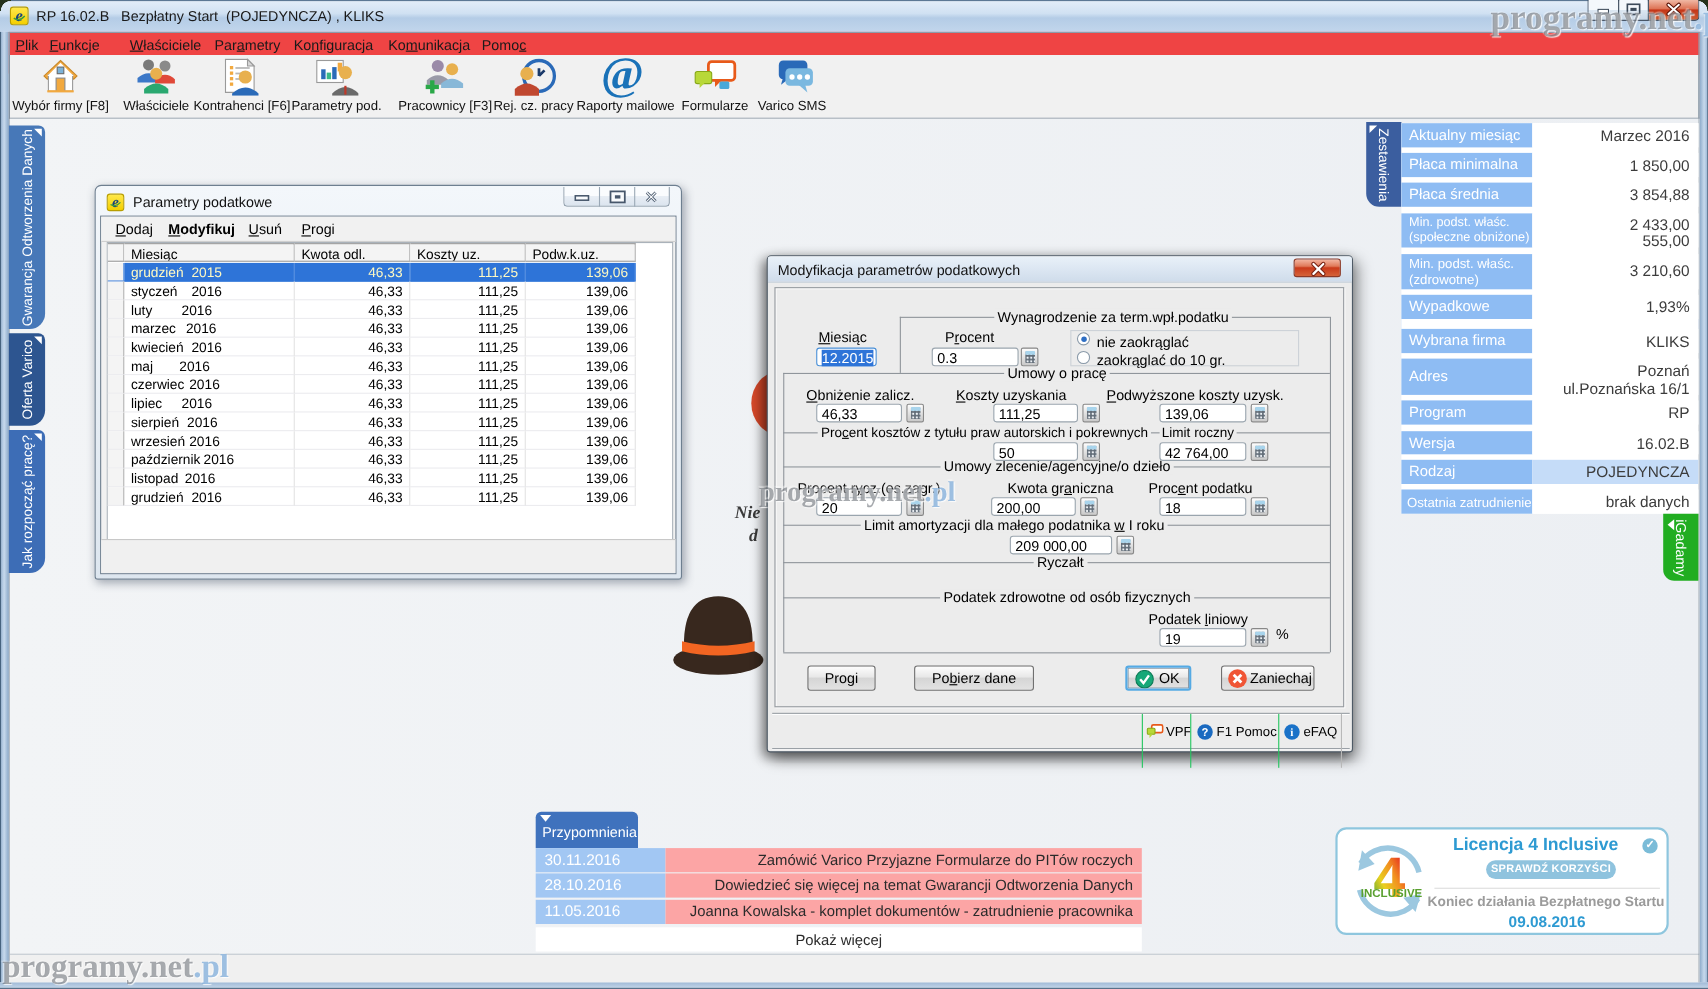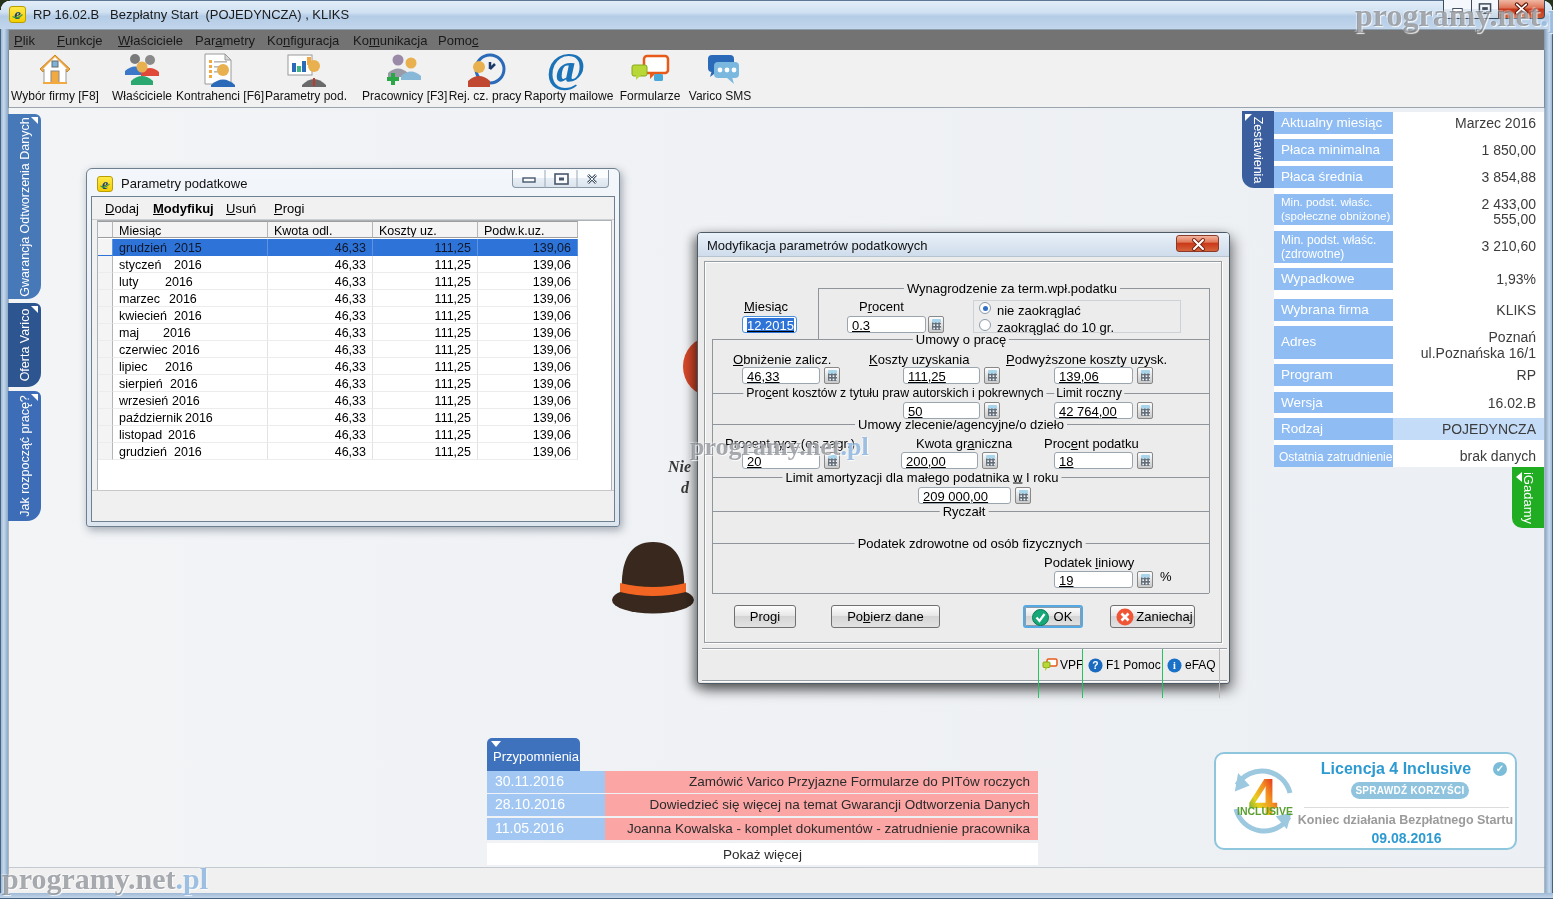--- a/index.html
+++ b/index.html
@@ -16,21 +16,21 @@
 #appicon { left:9px; top:6px; width:17px; height:17px; background:linear-gradient(#ffe84a,#f4cf00); border-radius:3px; border:1px solid #b89e00; }
 #title-txt { left:33px; top:7px; font-size:13px; color:#1a1a1a; }
 
 .capbtn { top:0; height:19px; border:1px solid #3c4a5a; border-top:none; }
 #btn-min { left:1443px; width:28px; border-radius:0 0 0 4px; background:linear-gradient(#f4f8fc 50%,#dce7f2 50%,#c7d6e6); border-right:none;}
 #btn-max { left:1471px; width:28px; background:linear-gradient(#f4f8fc 50%,#dce7f2 50%,#c7d6e6);}
 #btn-cls { left:1499px; width:46px; border-radius:0 0 4px 0; background:linear-gradient(#f0b8a4 0%,#dd7254 45%,#c43518 50%,#cc5c31 100%); border-left:none;}
 .capglyph { position:absolute; left:0; top:0; width:100%; height:100%; }
 
 
-#menubar { left:8px; top:29px; width:1537px; height:38px; background:#737373; border:1px solid #8d9cab; border-bottom:1px solid #d8d8d8; }
+#menubar { left:8px; top:29px; width:1537px; height:38px; background:#ef4444; border:1px solid #8d9cab; border-bottom:1px solid #d8d8d8; }
 #menubar .mi { position:absolute; top:3px; font-size:13px; color:#1a1a1a;}
 #menubar u { text-decoration:underline; }
 
 #toolbar { left:8px; top:50px; width:1537px; height:58px; background:#f1f1f1; border-left:1px solid #8d9cab; border-right:1px solid #8d9cab; border-bottom:1px solid #9aa4ae; }
 .tbtn { position:absolute; top:0; height:56px; text-align:center; }
 .tbtn .lbl { position:absolute; bottom:3px; width:100%; font-size:12px; color:#111; white-space:nowrap; }
 .tbtn svg { position:absolute; top:3px; left:50%; transform:translateX(-50%); }
 
 
 #content { left:9px; top:108px; width:1536px; height:759px; background:linear-gradient(90deg,#f2f4f6,#eceff3); }
@@ -69,40 +69,40 @@
 #pwin-txt { left:34px; top:7px; font-size:13px; color:#111; }
 #pwin-client { position:absolute; left:4px; top:27px; right:4px; bottom:4px; background:#f1f1f1; border:1px solid #6e7f90; }
 #pwin-menu { position:absolute; left:0; top:0; right:0; height:23px; background:#f1f1f1; border-bottom:1px solid #cfcfcf;}
 #pwin-menu span { position:absolute; top:4px; }
 #pwin-menu u { text-decoration:underline; }
 #ptable-wrap { position:absolute; left:5px; top:23px; right:2px; height:271px; background:#fff; border:1px solid #aab2ba; }
 #pwin-status { position:absolute; left:0px; bottom:0px; right:0; height:31px; background:#f0f0f0; border-top:1px solid #c8c8c8;}
 .prow { position:absolute; left:0px; width:481px; height:17px; }
 .pcell { position:absolute; top:0; height:100%; border-right:1px solid #e3e3e3; border-bottom:1px solid #ececef; padding-top:2px; white-space:nowrap; overflow:hidden; font-size:12.5px;}
 .phead .pcell { background:#f4f4f4; border-right:1px solid #b5b5b5; border-bottom:1px solid #9d9d9d; border-top:1px solid #9d9d9d; }
-.psel .pcell { background:#2e74d8; color:#0f172a; border-bottom-color:#2e74d8; border-right-color:#5c94e2;}
+.psel .pcell { background:#2e74d8; color:#fef9c3; border-bottom-color:#2e74d8; border-right-color:#5c94e2;}
 .pc0 { left:0; width:15px; background:#f4f4f4; border-right:1px solid #b5b5b5;}
 .pc1 { left:15px; width:155px; padding-left:6px;}
 .pc2 { left:170px; width:105px; text-align:right; padding-right:6px;}
 .pc3 { left:275px; width:105px; text-align:right; padding-right:6px;}
 .pc4 { left:380px; width:100px; text-align:right; padding-right:6px;}
 .mon { display:inline-block; width:55px; }
 
 
 #dlg { left:697px; top:232px; width:533px; height:452px; background:#ececec; border:1px solid #4e5a66; border-radius:4px 4px 3px 3px; box-shadow:-4px 4px 11px rgba(0,0,0,.45), 4px 6px 14px rgba(0,0,0,.4); }
 #dlg-title { position:absolute; left:0; top:0; width:100%; height:24px; background:linear-gradient(#e9f1f9,#cfdceb); border-radius:3px 3px 0 0; border-bottom:1px solid #b6c4d2;}
 #dlg-title .t { position:absolute; left:9px; top:5px; font-size:13px; color:#111;}
 #dlg-x { position:absolute; right:10px; top:2px; width:43px; height:17px; border:1px solid #8c3a28; border-radius:3px;
   background:linear-gradient(#f3b5a0 0%,#e07a5a 40%,#ca3a1a 50%,#d5633a 100%);}
 #dlg-x svg { position:absolute; left:0; top:0; }
 #dlg-panel { position:absolute; left:6px; top:28px; width:518px; height:382px; border:1px solid #979ca1; box-shadow:inset 1px 1px 0 #fdfdfd, 1px 1px 0 #fdfdfd; background:#ececec;}
 .gline { position:absolute; height:1px; background:#8f959b; }
 .gvline { position:absolute; width:1px; background:#8f959b; }
 .glabel { position:absolute; background:#ececec; padding:0 3px; white-space:nowrap; font-size:13px; transform:translate(-50%,-50%); }
-.dfield { position:absolute; height:17px; background:#fff; border:1px solid #9aa5ae; border-radius:3px; font-size:13px; padding:1px 0 0 4px; white-space:nowrap;text-decoration:underline;}
+.dfield { position:absolute; height:17px; background:#fff; border:1px solid #9aa5ae; border-radius:3px; font-size:13px; padding:1px 0 0 4px; white-space:nowrap;}
 .dlabel { position:absolute; font-size:13px; white-space:nowrap; }
 .dlabel u, .glabel u { text-decoration:underline; }
 .calc { position:absolute; width:16px; height:16.5px; background:linear-gradient(#fdfdfd,#c9c9c9); border:1px solid #888; border-radius:2px; }
 .calc:before { content:""; position:absolute; left:2.5px; right:2.5px; top:2px; bottom:2px; background-color:#626d78; border-radius:1px;
   background-image:linear-gradient(#a8d4ec,#a8d4ec), radial-gradient(circle at 1.6px 1.6px, #eef2f6 42%, rgba(0,0,0,0) 55%);
   background-size:100% 3.5px, 3.3px 3.3px; background-position:0 0, 0.6px 4.6px; background-repeat:no-repeat, repeat; }
 .dbtn { position:absolute; height:23px; background:linear-gradient(#fdfdfd,#e8e8e8 45%,#d5d5d5 50%,#e2e2e2); border:1px solid #707070; border-radius:3px; text-align:center; font-size:13px; padding-top:3px;}
 #radio-panel { position:absolute; border:1px solid #cdd2d8; background:#ececec; }
 .radio { position:absolute; width:12px; height:12px; border-radius:50%; background:#fff; border:1px solid #8a9aa9; }
 .radio.sel:after { content:""; position:absolute; left:2.5px; top:2.5px; width:5px; height:5px; border-radius:50%; background:#2f6fc4; }
@@ -159,21 +159,21 @@
   </div>
 <div class="abs capbtn" id="btn-cls">
     <svg class="capglyph" width="46" height="19" viewBox="0 0 46 19">
       <path d="M18 4.5 l10 9 M28 4.5 l-10 9" stroke="#5a1408" stroke-width="4" stroke-linecap="round"></path>
       <path d="M18 4.5 l10 9 M28 4.5 l-10 9" stroke="#fff" stroke-width="1.8" stroke-linecap="round"></path>
     </svg>
   </div>
 
 <div class="abs" id="menubar">
   <span class="mi" style="left:5px"><u>P</u>lik</span>
-  <span class="mi" style="left:48px"><u>F</u>unkcje</span>
+  <span class="mi" style="left:36px"><u>F</u>unkcje</span>
   <span class="mi" style="left:109px"><u>W</u>łaściciele</span>
   <span class="mi" style="left:186px">Par<u>a</u>metry</span>
   <span class="mi" style="left:258px">Ko<u>n</u>figuracja</span>
   <span class="mi" style="left:344px">Ko<u>m</u>unikacja</span>
   <span class="mi" style="left:429px">Pomo<u>c</u></span>
 </div>
 <div class="abs" id="toolbar">
   <div class="tbtn" style="left:-4px;width:100px">
     <svg width="34" height="34" viewBox="0 0 34 34">
         <polygon points="17,2 32,16 29,19 17,7 5,19 2,16" fill="#f2a93f" stroke="#c8882a" stroke-width="1"></polygon>

